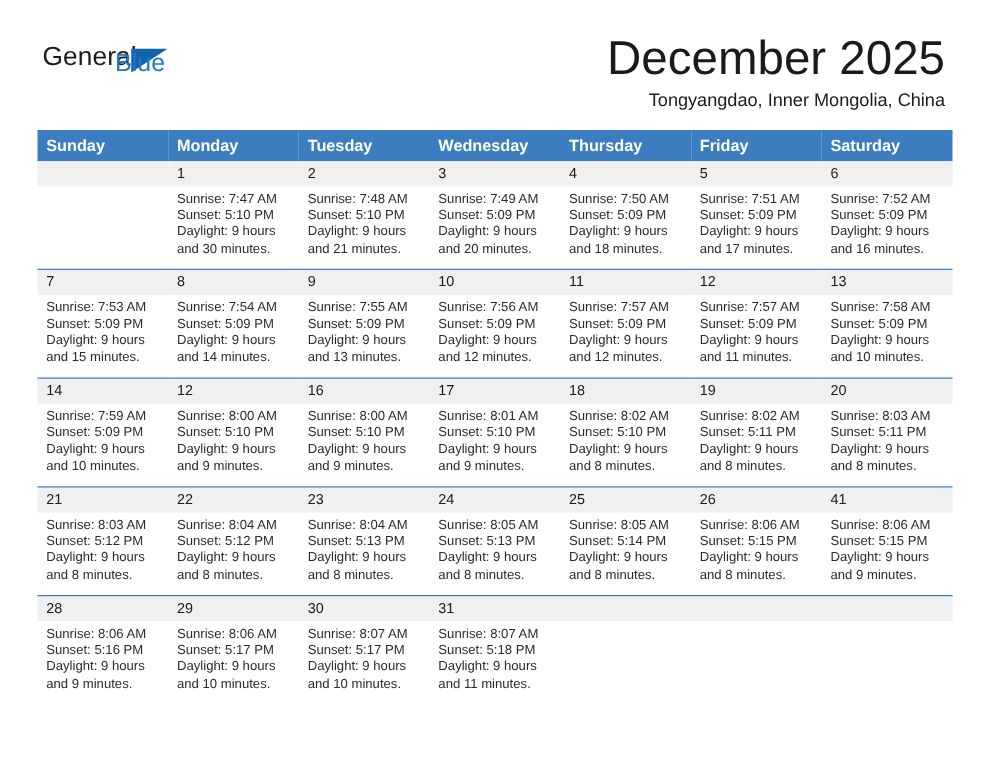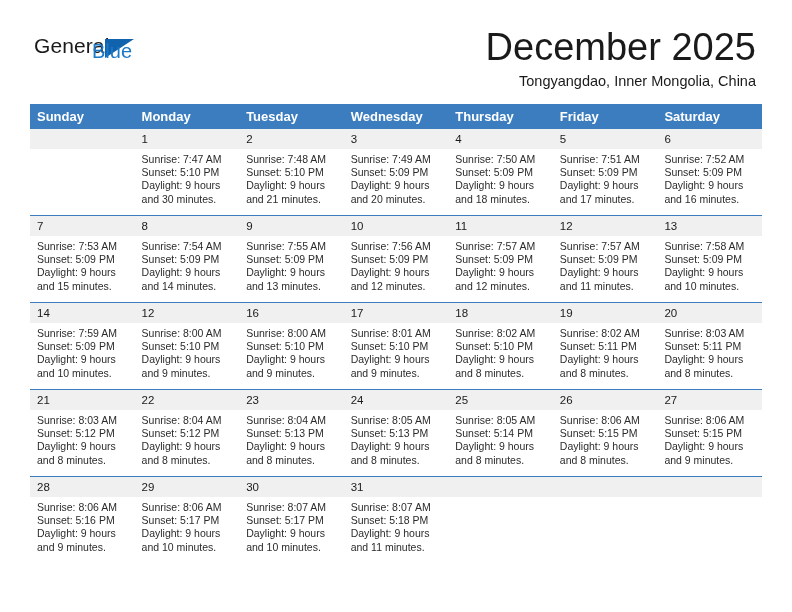--- a/index.html
+++ b/index.html
@@ -413,21 +413,21 @@
           <td>
             <div class="daynum">26</div>
             <div class="details">
               <div>Sunrise: 8:06 AM</div>
               <div>Sunset: 5:15 PM</div>
               <div>Daylight: 9 hours</div>
               <div>and 8 minutes.</div>
             </div>
           </td>
           <td>
-            <div class="daynum">27</div>
+            <div class="daynum">41</div>
             <div class="details">
               <div>Sunrise: 8:06 AM</div>
               <div>Sunset: 5:15 PM</div>
               <div>Daylight: 9 hours</div>
               <div>and 9 minutes.</div>
             </div>
           </td>
         </tr>
         <tr>
           <td>

